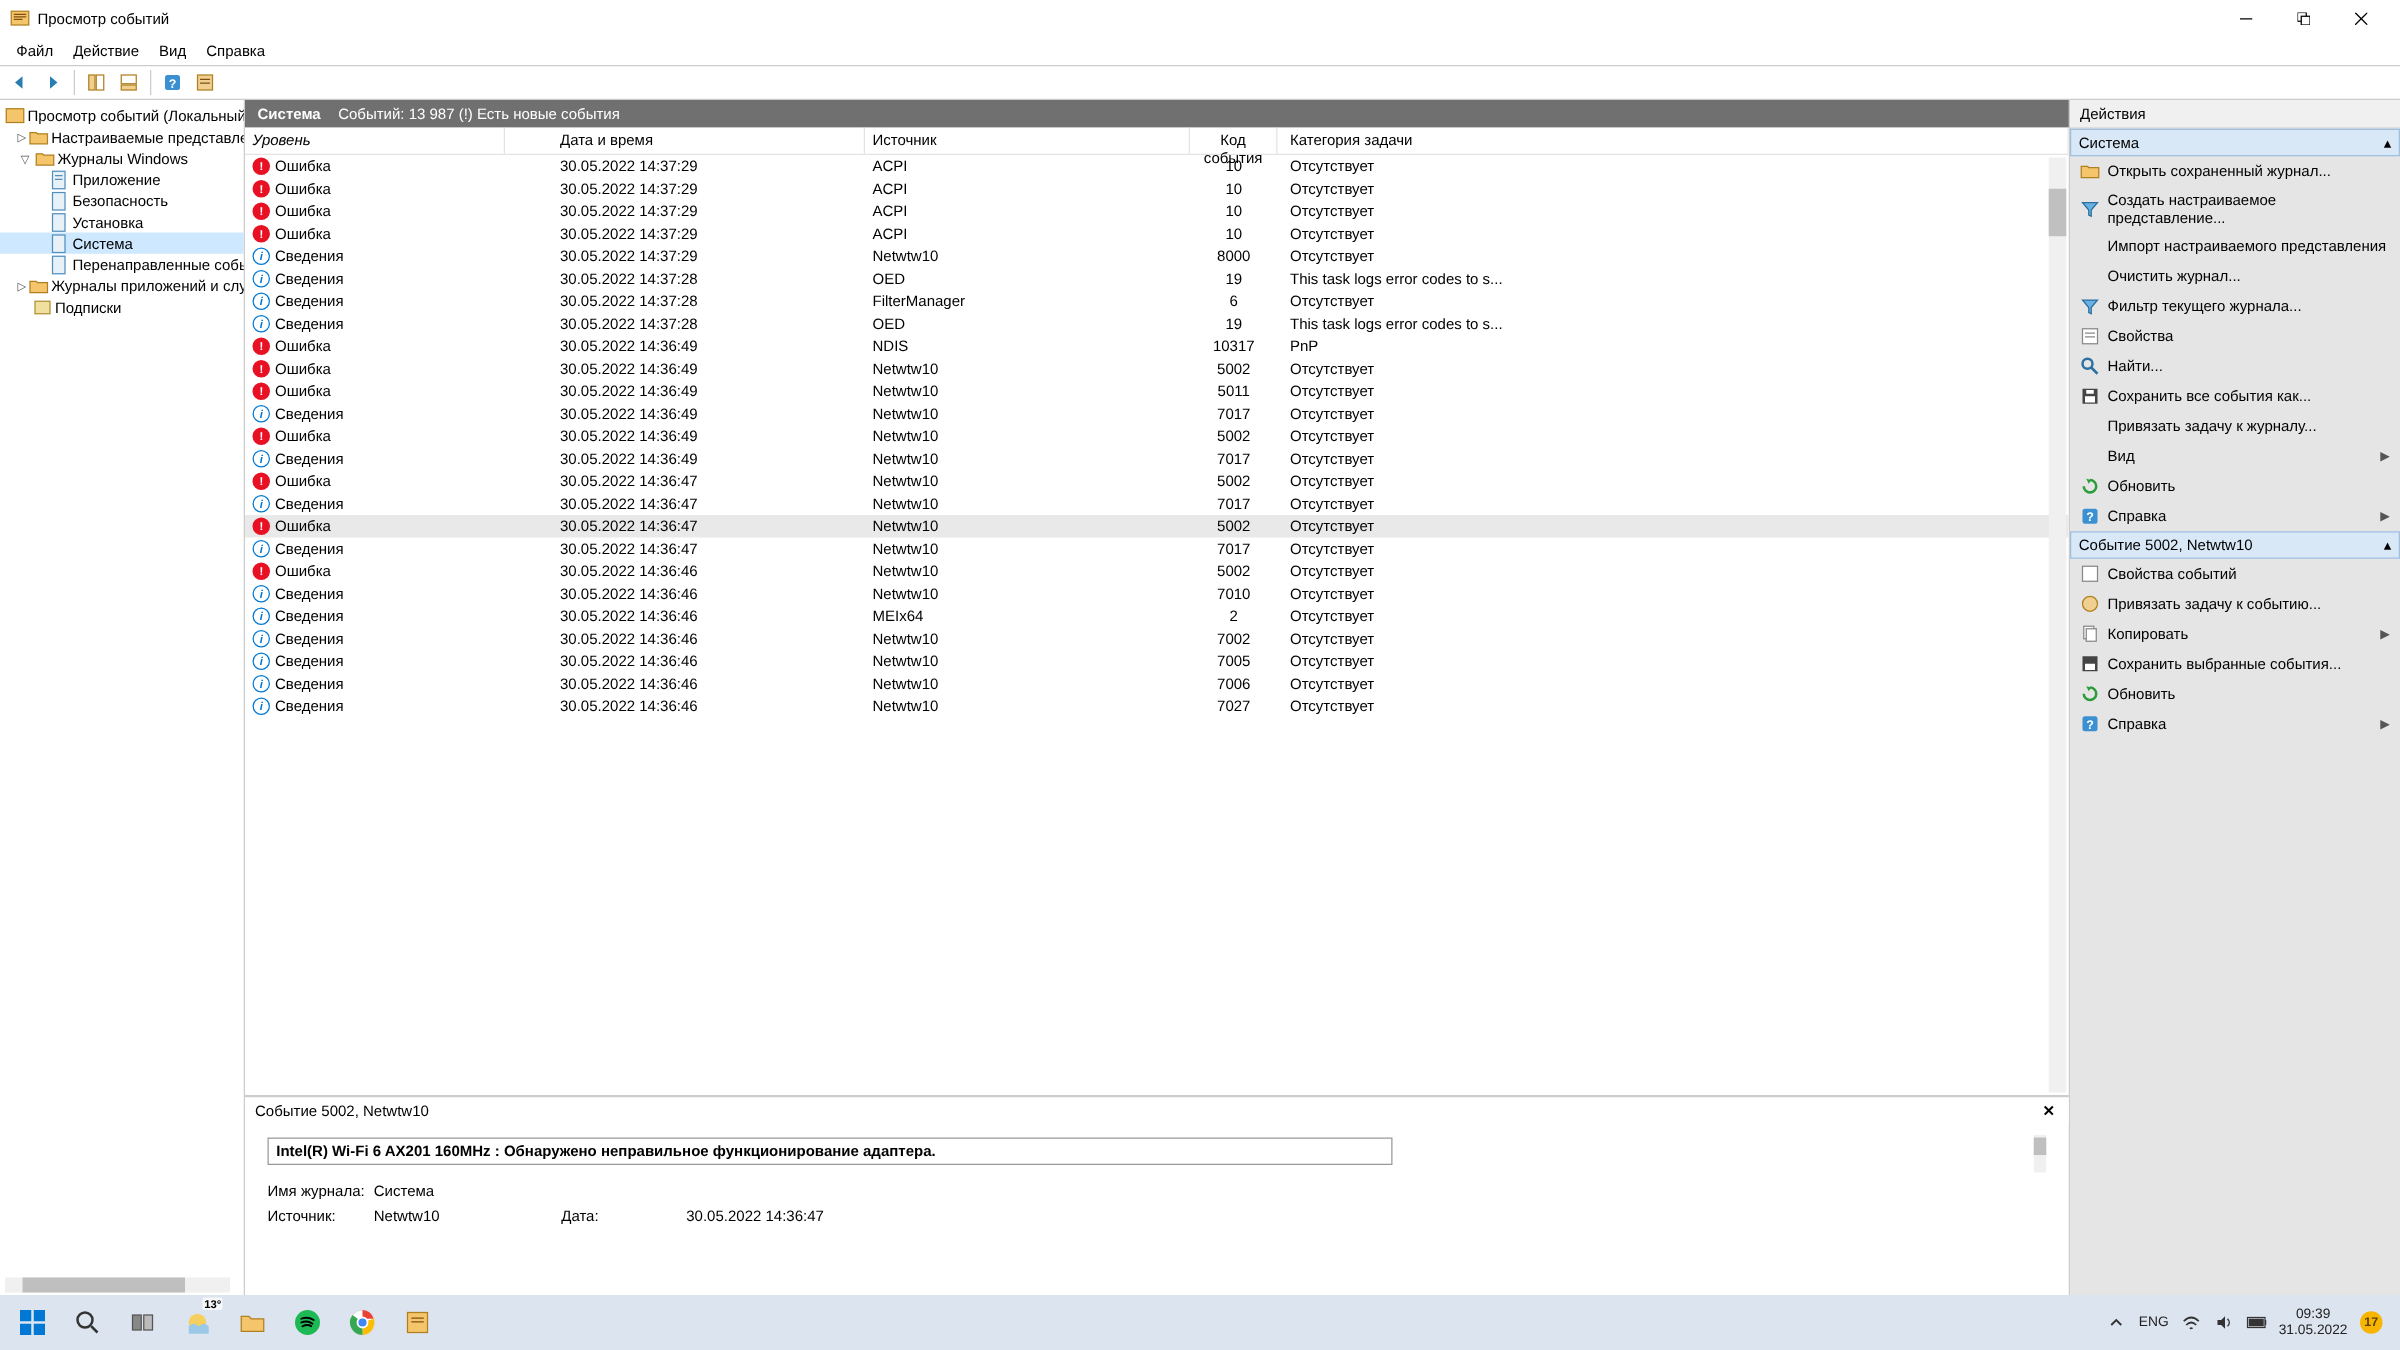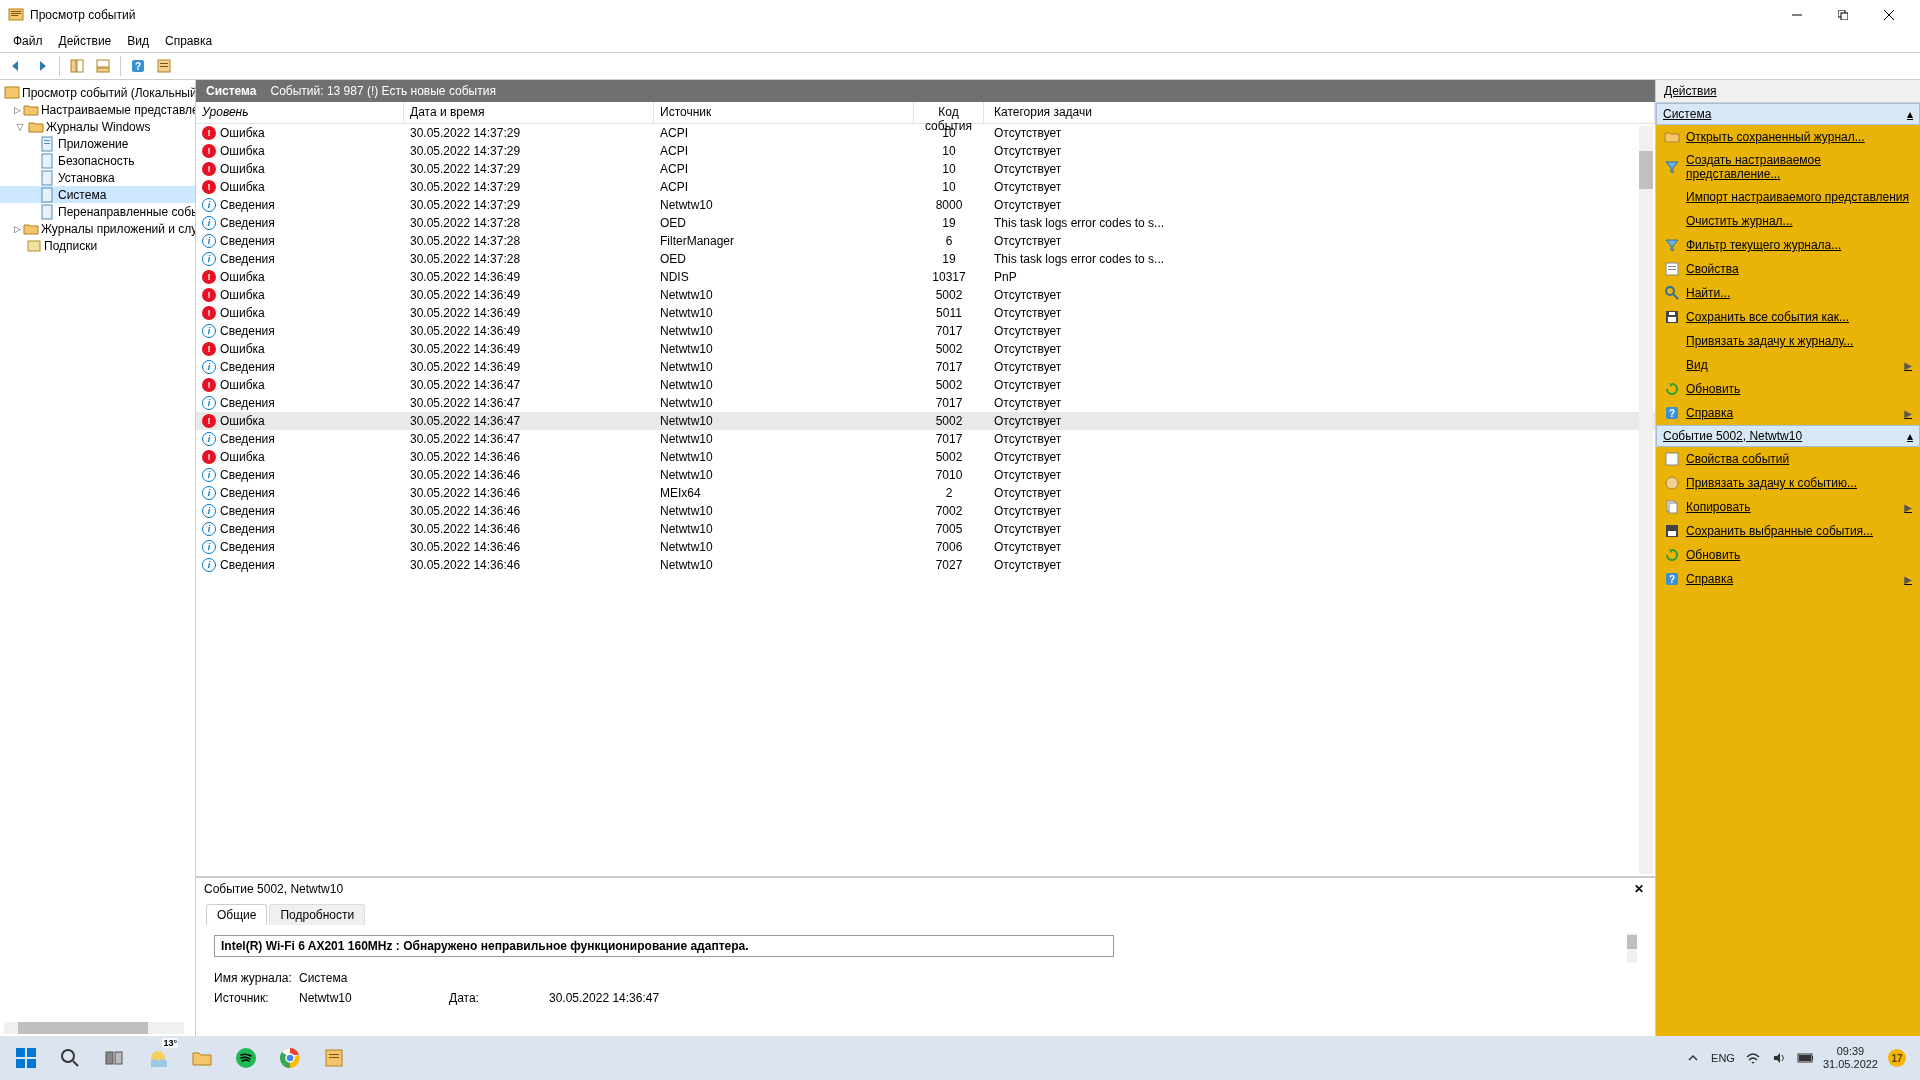--- a/index.html
+++ b/index.html
@@ -20,21 +20,21 @@
 .tree-expander { width: 12px; height: 12px; display: flex; align-items: center; justify-content: center; color: #555; font-size: 9px; margin-right: 2px; }
 .tree-icon { width: 16px; height: 16px; margin-right: 2px; display:flex;align-items:center;justify-content:center;}
 .tree-label { }
 .main-panel { flex: 1; display: flex; flex-direction: column; border-right: 1px solid #ccc; position:relative;}
 .main-header { background: #707070; color: #fff; height: 22px; display: flex; align-items: center; padding: 0 10px; font-size: 12px; }
 .main-header .log-name { font-weight: bold; margin-right: 14px; }
 .events-table { flex: 1; overflow: hidden; position: relative; }
 .events-header { display: flex; height: 22px; border-bottom: 1px solid #e3e3e3; background: #fff; font-size: 12px; }
 .events-header .col { padding: 3px 6px; border-right: 1px solid #e3e3e3; }
 .col-level { width: 208px; font-style: italic; }
-.col-dt { width: 250px; }
+.col-dt { width: 250px; margin-left: 38px; }
 .col-src { width: 260px; }
 .col-evtid { width: 70px; text-align: center; }
 .col-cat { flex: 1; }
 .events-body { overflow-y: hidden; position:relative;}
 .event-row { display: flex; height: 18px; font-size: 12px; align-items: center; }
 .event-row.selected { background: #e9e9e9; }
 .event-row .col { padding: 1px 6px; overflow: hidden; white-space: nowrap; }
 .level-cell { display: flex; align-items: center; gap: 4px; padding-left: 6px; width: 208px; }
 .icon-err { width: 14px; height: 14px; border-radius: 50%; background: #e81123; display: flex; align-items: center; justify-content: center; color: #fff; font-size: 9px; font-weight: bold; }
 .icon-info { width: 14px; height: 14px; border-radius: 50%; background: #fff; border: 1.5px solid #0078d4; display: flex; align-items: center; justify-content: center; color: #0078d4; font-size: 9px; font-weight: bold; font-style: italic; }
@@ -42,21 +42,21 @@
 .events-scrollthumb { width: 14px; height: 38px; background: #c0c0c0; margin-top: 25px;}
 .detail-panel { border-top: 2px solid #ccc; height: 160px; padding: 0; }
 .detail-header { height: 22px; display: flex; align-items: center; justify-content: space-between; padding: 0 8px; background: #fff; font-size: 12px;}
 .detail-close { width: 16px; height: 16px; display:flex;align-items:center;justify-content:center;font-weight:bold;}
 .detail-tabs { display: flex; padding: 4px 10px 0; font-size: 12px; }
 .detail-tab { padding: 3px 10px; border: 1px solid #ccc; border-bottom: none; background: #fff; border-radius: 3px 3px 0 0; margin-right: 2px;}
 .detail-tab.inactive { background: #f0f0f0; border-color: #ddd; }
 .detail-body { padding: 10px 18px; font-size: 12px; }
 .detail-desc { border: 1px solid #999; padding: 3px 6px; margin-bottom: 14px; width: 900px; display:inline-block;font-weight:bold;}
 .detail-fields { display: grid; grid-template-columns: 85px 150px 100px 200px; gap: 6px 0; font-size: 12px; }
-.actions-panel { width: 264px; background: #eab308; font-size: 12px; text-decoration: underline; }
+.actions-panel { width: 264px; background: #e5e5e5; font-size: 12px; }
 .actions-header { background: #f0f0f0; border-bottom: 1px solid #ccc; padding: 4px 8px; font-weight: normal; }
 .actions-section-header { background: #d9e8f6; border: 1px solid #a0c0e0; padding: 3px 6px; display: flex; justify-content: space-between; align-items: center; }
 .actions-item { display: flex; align-items: center; padding: 4px 8px; gap: 6px; }
 .actions-icon { width: 16px; height: 16px; display:flex;align-items:center;justify-content:center;}
 .actions-arrow { margin-left: auto; color: #555; font-size: 10px; }
 .taskbar { position: absolute; bottom: 0; left: 0; right: 0; height: 44px; background: #dce4ef; display: flex; align-items: center; padding: 0 6px; }
 .taskbar-left { display: flex; gap: 4px; align-items: center; }
 .taskbar-btn { width: 40px; height: 40px; display: flex; align-items: center; justify-content: center; border-radius: 4px;}
 .taskbar-right { margin-left: auto; display: flex; align-items: center; gap: 10px; font-size: 11px; color: #222; padding-right: 8px;}
 .tray-icon { width: 16px; height: 16px; display:flex;align-items:center;justify-content:center;}
@@ -509,24 +509,20 @@
       <div class="events-scrollbar">
             <div class="events-scrollthumb"></div>
           </div>
     </div>
 
     <div class="detail-panel">
       <div class="detail-header">
         <span>Событие 5002, Netwtw10</span>
         <span class="detail-close">✕</span>
       </div>
-      <div class="detail-tabs">
-        <div class="detail-tab">Общие</div>
-        <div class="detail-tab inactive">Подробности</div>
-      </div>
       <div class="detail-body" style="position:relative;">
         <div class="detail-desc">Intel(R) Wi-Fi 6 AX201 160MHz : Обнаружено неправильное функционирование адаптера.</div>
         <div style="position:absolute;right:18px;top:8px;width:10px;height:30px;background:#f0f0f0;">
               <div style="width:10px;height:14px;background:#bfbfbf;margin-top:2px;"></div>
             </div>
         <div class="detail-fields">
           <span>Имя журнала:</span>
           <span>Система</span>
           <span></span>
               <span></span>

